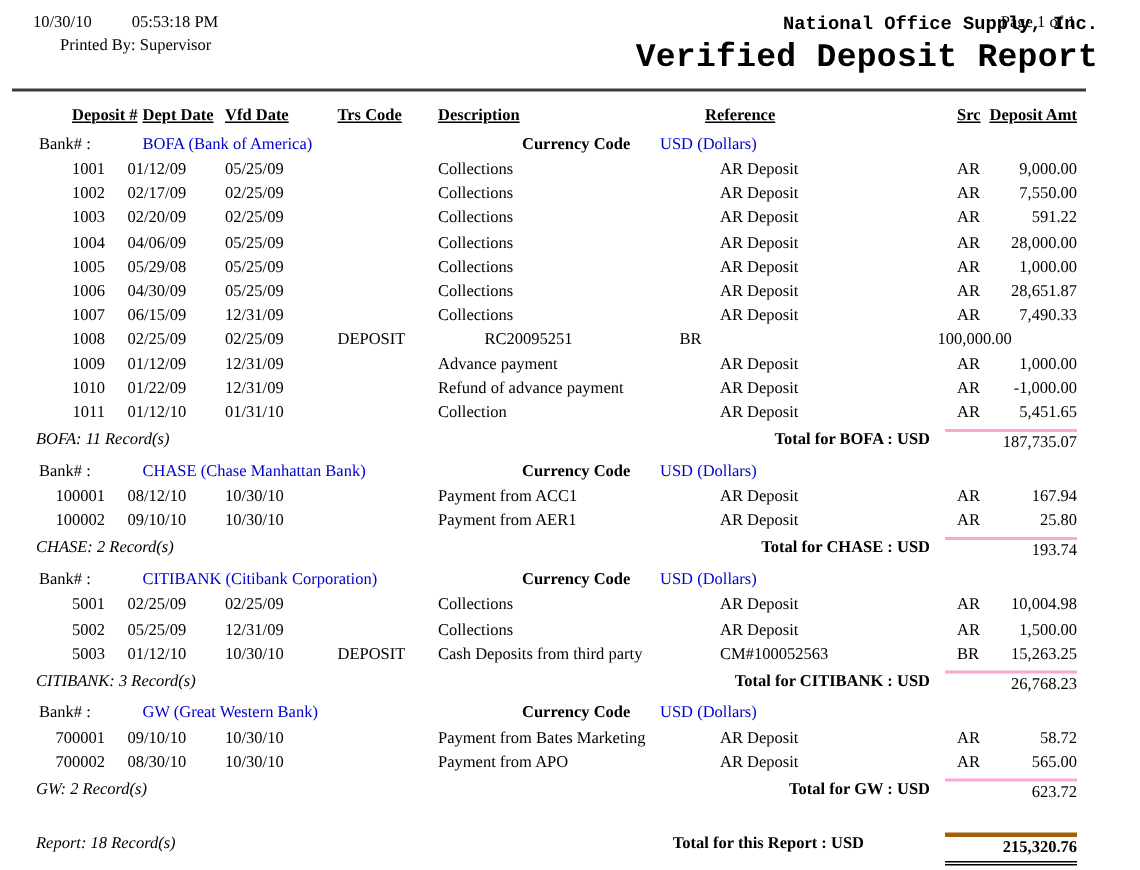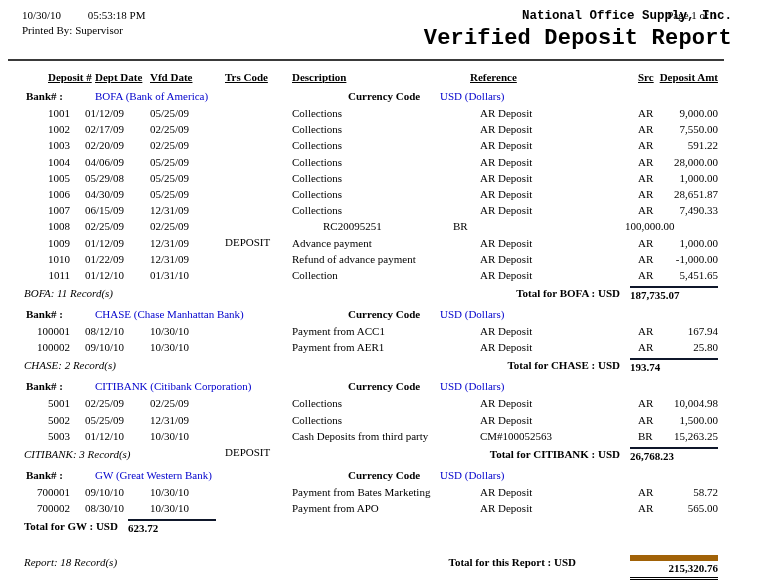--- a/index.html
+++ b/index.html
@@ -6,21 +6,21 @@
   .page {
     position:relative; width:732px; height:580px; overflow:hidden;
     background:#fff; color:#000;
     font-family:"Liberation Serif","DejaVu Serif",serif;
     font-size:11px;
   }
   
   .hdr { position:relative; height:54px; }
   .hdr-left { position:absolute; left:22px; top:9px; }
   .hdr-date { display:inline-block; width:63px; }
-  .hdr-printedby { margin-top:3px; }
+  .hdr-printedby { margin-top:3px;margin-left:18px; }
   .hdr-center { position:absolute; left:0; right:0; top:9px; text-align:right;font-family:Liberation Mono, monospace; }
   .company { font-weight:bold; font-size:12.5px; }
   .title { font-weight:bold; font-size:22px; margin-top:3px; letter-spacing:0.2px; }
   .hdr-right { position:absolute; right:15px; top:9px; }
   .rule { border:none; border-top:2px solid #3a3a3a; margin:5px 8px 0 8px; }
 
   
   .col-headers { position:relative; height:17px; margin-top:10px; font-weight:bold; }
   .col-headers span { position:absolute; text-decoration:underline; white-space:nowrap; }
   .ch-dep  { left:48px; }
@@ -28,52 +28,52 @@
   .ch-vfd  { left:150px; }
   .ch-trs  { left:225px; }
   .ch-desc { left:292px; }
   .ch-ref  { left:470px; }
   .ch-src  { left:638px; }
   .ch-amt  { right:14px; }
 
   
   .bank-section { margin-bottom:1px; }
   .bank-row { position:relative; height:17px; line-height:17px; white-space:nowrap; }
-  .bank-label { position:absolute; left:26px; font-weight:bold; }
+  .bank-label { position:absolute; left:26px; font-weight:normal; }
   .bank-name  { position:absolute; left:95px; color:var(--link-blue,#0000cc); }
   .cur-label  { position:absolute; left:348px; font-weight:bold; }
   .cur-value  { position:absolute; left:440px; color:var(--link-blue,#0000cc); }
 
   .data-row {
     display:grid;
     grid-template-columns:56px 62px 65px 78px 157px 185px 35px 1fr;
     padding:0 14px 0 22px; height:16.2px; line-height:16.2px; white-space:nowrap;
   }
   .c-dep  { text-align:right; padding-right:8px; }
   .c-dept { padding-left:7px; }
   .c-vfd  { padding-left:10px; }
-  .c-trs  { padding-left:20px;margin-top:16px; }
+  .c-trs  { padding-left:20px; }
   .c-desc { padding-left:9px; }
   .c-ref  { padding-left:40px; }
   .c-src  { padding-left:13px; }
   .c-amt  { text-align:right; }
 
   .total-row { display:flex; align-items:flex-start; padding:3px 14px 2px 24px; line-height:15px; }
   .records { font-style:italic; flex:1; }
   .total-label { font-weight:bold; white-space:nowrap; }
   .amt-box {
-    width:88px; margin-left:10px; font-weight:bold; text-align:left;
-    border-top:2px solid #0f172a; flex:none;
+    width:88px; margin-left:10px; font-weight:normal; text-align:right;
+    border-top:2px solid #f9a8d4; flex:none;
   }
 
   
   .report-total-row { display:flex; align-items:flex-start; padding:0 14px 0 24px; margin-top:17px; line-height:15px;gap:44px; }
   .amt-box-final {
     width:88px; margin-left:10px; font-weight:bold; text-align:right; flex:none;
-    border-top:6px solid #a16207; border-bottom:3px double #000; padding-bottom:1px;
+    border-top:3px solid #a16207; border-bottom:3px double #000; padding-bottom:1px;
   }
 </style>
 </head>
 <body>
 
 <div class="page">
 
   <div class="hdr">
     <div class="hdr-left">
       <div>
@@ -347,20 +347,21 @@
     <span class="c-dept">08/30/10</span>
     <span class="c-vfd">10/30/10</span>
     <span class="c-trs"></span>
     <span class="c-desc">Payment from APO</span>
     <span class="c-ref">AR Deposit</span>
     <span class="c-src">AR</span>
     <span class="c-amt">565.00</span>
   </div>
 </div>
     <div class="total-row">
+      <span class="records">GW: 2 Record(s)</span>
       <span class="total-label">Total for GW : USD</span>
       <span class="amt-box">623.72</span>
     </div>
   </section>
 </div>
 
   <div class="report-total-row">
     <span class="records">Report: 18 Record(s)</span>
     <span class="total-label">Total for this Report : USD</span>
     <span class="amt-box-final">215,320.76</span>

